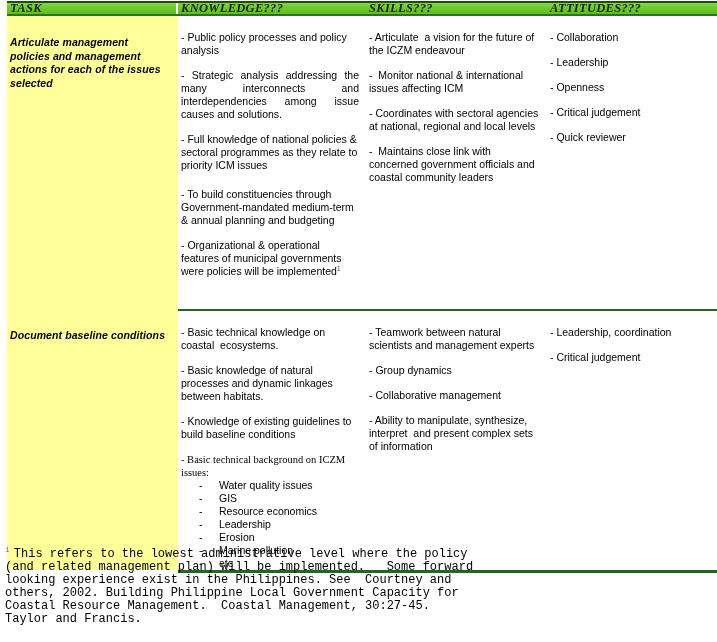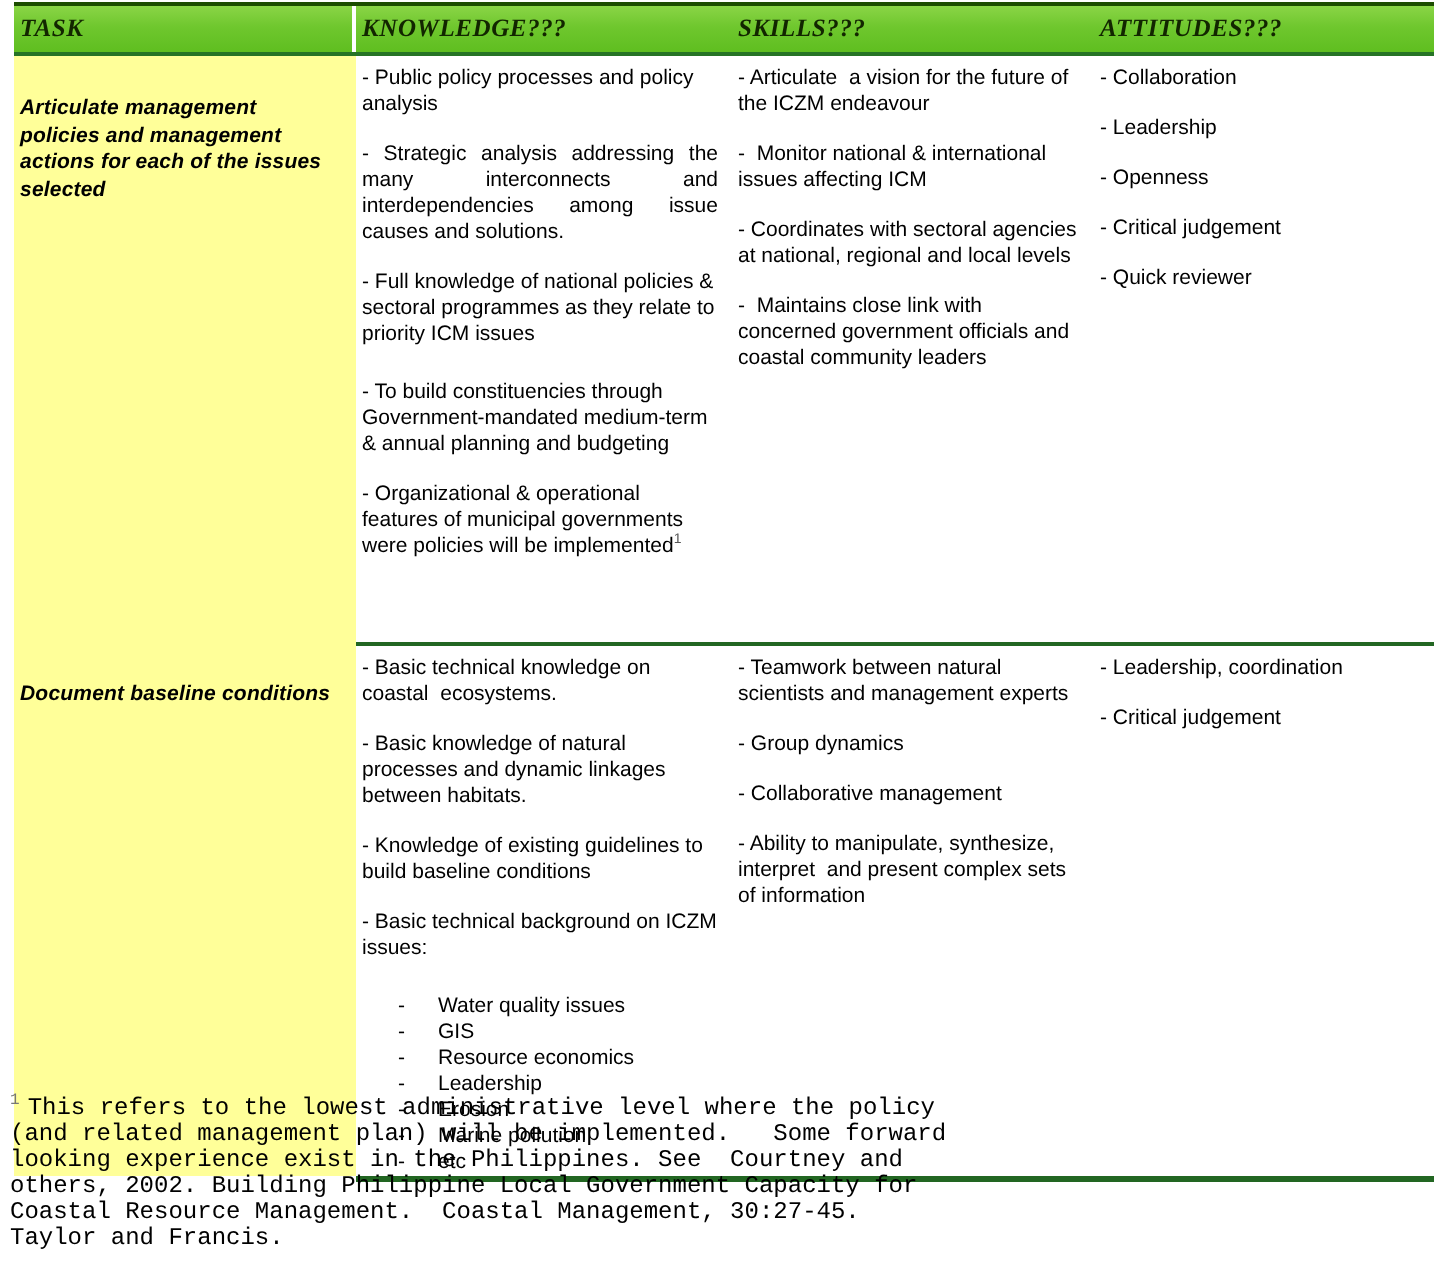--- a/index.html
+++ b/index.html
@@ -16,21 +16,21 @@
     width:717px;height:642px;
     background:#ffffff;
     overflow:hidden;
     font-family:"Liberation Sans",sans-serif;
     color:var(--ink);
   }
   .ksa-table{margin-left:7px;margin-top:1px;width:710px;}
   .thead{
     display:grid;
     grid-template-columns:171px 188px 181px 170px;
-    height:27px;
+    height:15px;
     box-sizing:border-box;
     background:linear-gradient(180deg,#8AD546 0%,var(--green) 45%,#5FBE20 100%);
     border-top:2px solid var(--green-top);
     border-bottom:2px solid var(--green-bot);
   }
   .th{
     font-family:"Liberation Serif",serif;
     font-style:italic;
     font-weight:bold;
     font-size:12.5px;
@@ -54,21 +54,21 @@
   }
   .task-cell{
     background:var(--yellow);
     font-weight:bold;
     font-style:italic;
     font-size:10.5px;
     line-height:13.5px;
     padding:20px 8px 0 3px;
     letter-spacing:0.1px;
   }
-  .content-cell{padding:5px 7px 0 3px;}
+  .content-cell{padding:15px 7px 0 3px;}
   .row-first{min-height:293px;}
   .row-next{min-height:240px;}
   .divided{border-top:2px solid var(--divider);}
   .bottom-bar{grid-column:2 / 5;height:3px;background:var(--divider);}
   .para{margin:0 0 12px 0;white-space:pre-wrap;}
   .para.justify{text-align:justify;white-space:normal;}
   .para:last-child{margin-bottom:0;}
   .sub-item{
     display:flex;
     margin:0;
@@ -121,21 +121,21 @@
           <div class="para">- Leadership</div>
           <div class="para">- Openness</div>
           <div class="para">- Critical judgement</div>
           <div class="para">- Quick reviewer</div>
         </div>
         <div class="cell task-cell row-next">Document baseline conditions</div>
         <div class="cell content-cell row-next divided">
           <div class="para">- Basic technical knowledge on coastal  ecosystems.</div>
           <div class="para">- Basic knowledge of natural processes and dynamic linkages between habitats.</div>
           <div class="para">- Knowledge of existing guidelines to build baseline conditions</div>
-          <div class="para" style="margin-bottom: 16px;">- Basic technical background on ICZM issues:</div>
+          <div class="para" style="margin-bottom: 0px; font-family: Liberation Serif, serif;">- Basic technical background on ICZM issues:</div>
           <div class="sub-item"><div class="dash">-</div><span>Water quality issues</span></div>
           <div class="sub-item"><div class="dash">-</div><span>GIS</span></div>
           <div class="sub-item"><div class="dash">-</div><span>Resource economics</span></div>
           <div class="sub-item"><div class="dash">-</div><span>Leadership</span></div>
           <div class="sub-item"><div class="dash">-</div><span>Erosion</span></div>
           <div class="sub-item"><div class="dash">-</div><span>Marine pollution</span></div>
           <div class="sub-item"><div class="dash">-</div><span>etc</span></div>
         </div>
         <div class="cell content-cell row-next divided">
           <div class="para">- Teamwork between natural scientists and management experts</div>

